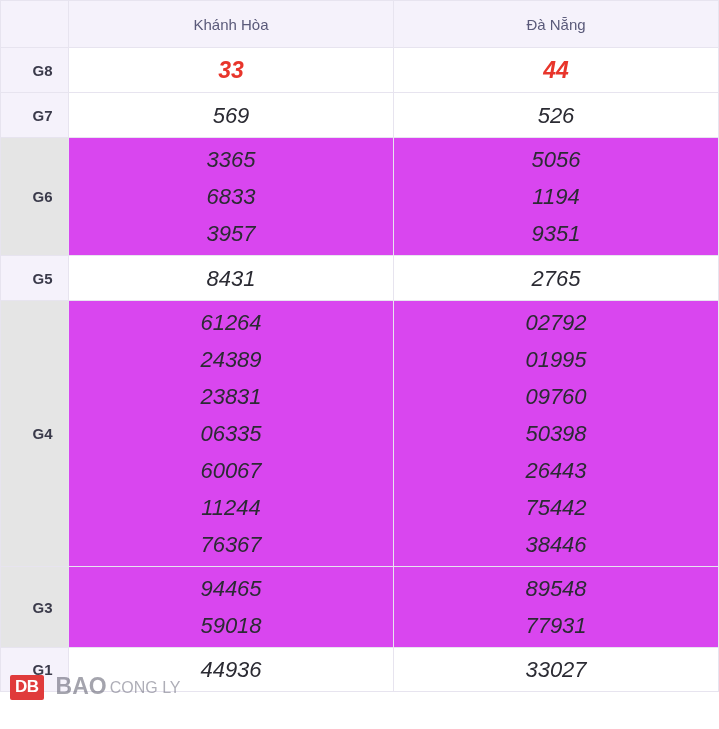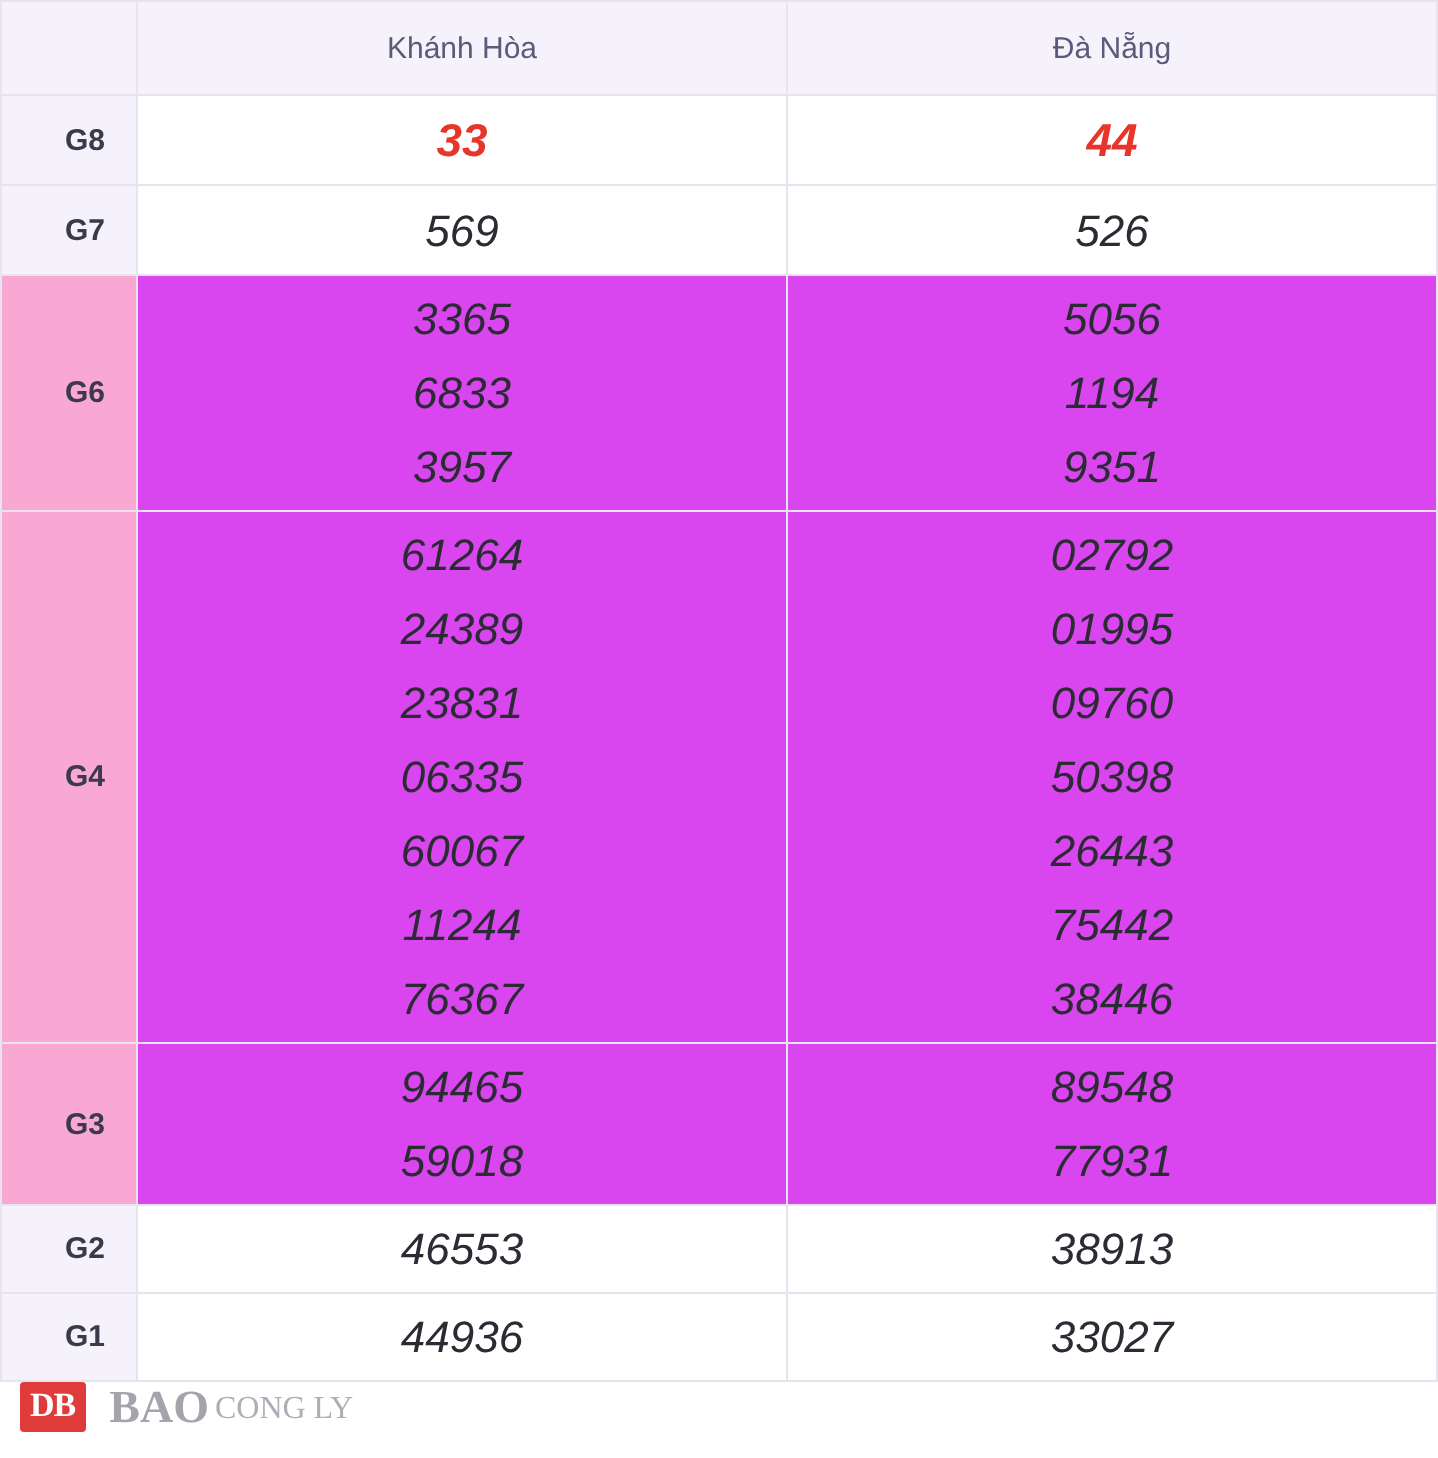--- a/index.html
+++ b/index.html
@@ -49,44 +49,43 @@
     color: #2b2b33;
     font-size: 22px;
     line-height: 37px;
     padding: 3px 0;
     font-style: italic;
   }
   tr.alt td.nums {
     background: #d946ef;
   }
   tr.alt td.label {
-    background: #f9a8d4;
+    background: #e5e5e5;
   }
   td.nums .n {
     display: block;
   }
   td.special .n {
     color: #e8352b;
     font-size: 23px;
     font-weight: bold;
   }
   tr.row-g8 td { height: 38px; }
   tr.row-g7 td { height: 38px; }
   tr.row-g5 td { height: 38px; }
   tr.row-g2 td { height: 37px; }
   tr.row-g1 td { height: 37px; }
 
   .watermark {
     position: absolute;
     left: 10px;
-    bottom: 12px;
+    bottom: 29px;
     display: flex;
-    align-items: flex-start;
+    align-items: flex-end;
     pointer-events: none;
-    font-family: Liberation Serif, serif;
   }
   .wm-badge {
     background: #e03b3b;
     color: #ffffff;
     font-size: 17px;
     font-weight: bold;
     padding: 2px 5px 3px 5px;
     letter-spacing: -0.5px;
     border-radius: 2px;
   }
@@ -147,20 +146,29 @@
         <span class="n">3365</span>
         <span class="n">6833</span>
         <span class="n">3957</span>
       </td>
       <td class="nums">
         <span class="n">5056</span>
         <span class="n">1194</span>
         <span class="n">9351</span>
       </td>
     </tr>
+    <tr class="row-g5">
+      <td class="label">G5</td>
+      <td class="nums">
+        <span class="n">8431</span>
+      </td>
+      <td class="nums">
+        <span class="n">2765</span>
+      </td>
+    </tr>
     <tr class="alt row-g4">
       <td class="label">G4</td>
       <td class="nums">
         <span class="n">61264</span>
         <span class="n">24389</span>
         <span class="n">23831</span>
         <span class="n">06335</span>
         <span class="n">60067</span>
         <span class="n">11244</span>
         <span class="n">76367</span>
@@ -179,29 +187,20 @@
       <td class="label">G3</td>
       <td class="nums">
         <span class="n">94465</span>
         <span class="n">59018</span>
       </td>
       <td class="nums">
         <span class="n">89548</span>
         <span class="n">77931</span>
       </td>
     </tr>
-    <tr class="row-g2">
-      <td class="label">G2</td>
-      <td class="nums">
-        <span class="n">46553</span>
-      </td>
-      <td class="nums">
-        <span class="n">38913</span>
-      </td>
-    </tr>
     <tr class="row-g1">
       <td class="label">G1</td>
       <td class="nums">
         <span class="n">44936</span>
       </td>
       <td class="nums">
         <span class="n">33027</span>
       </td>
     </tr>
 

